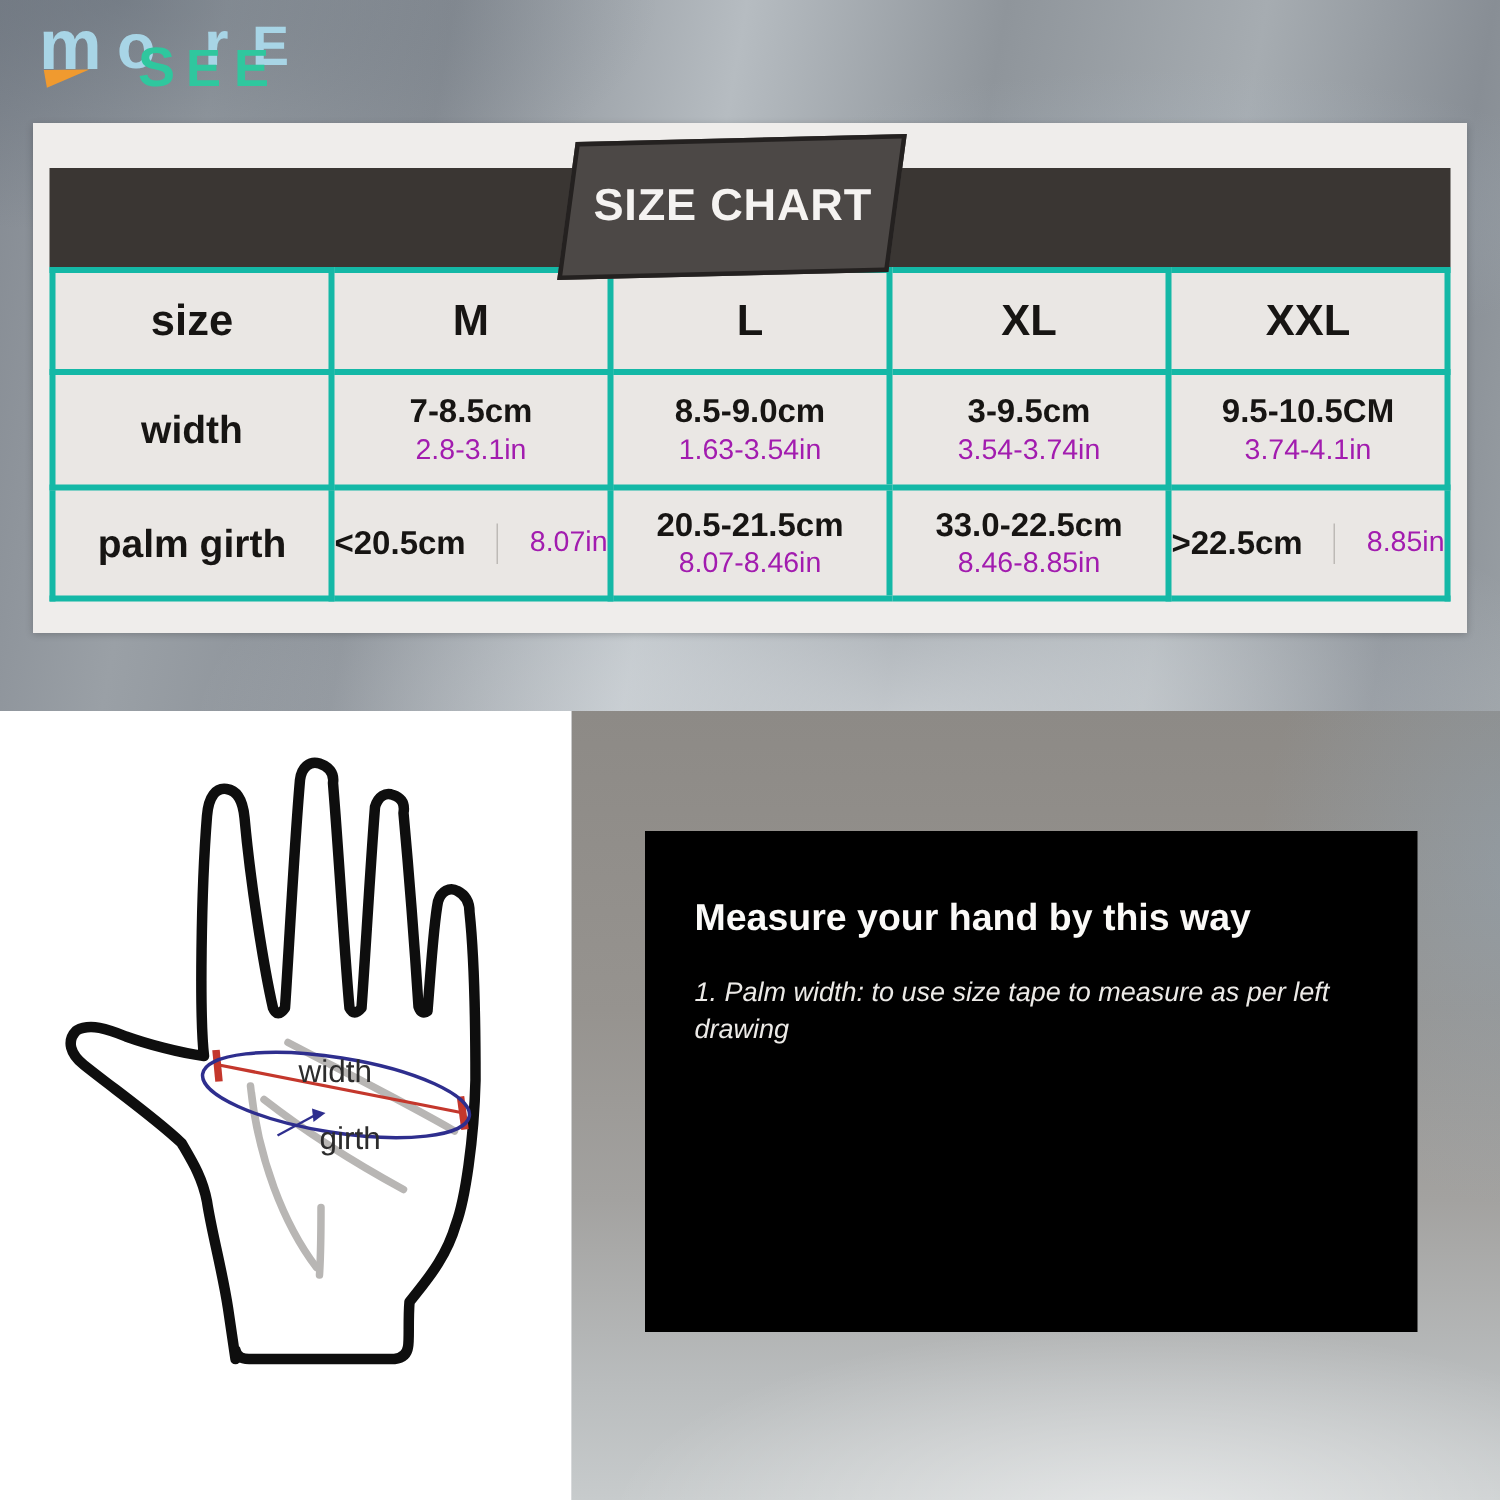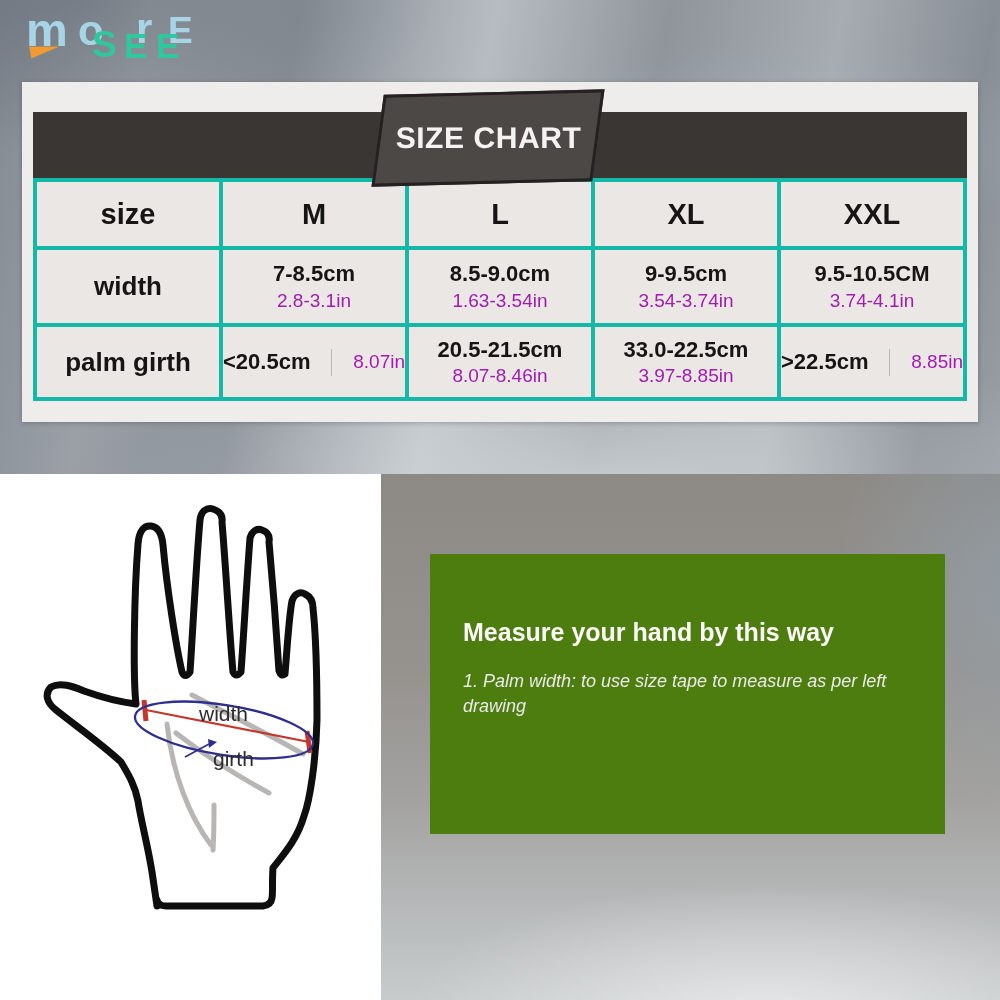--- a/index.html
+++ b/index.html
@@ -72,22 +72,22 @@
   .size-table th{font-size:29px;font-weight:bold;}
   .row-label{font-size:26px;font-weight:bold;}
   .col-l{border-left:3px solid #191715 !important;border-right:3px solid #191715 !important;}
   .cm{font-size:22px;font-weight:bold;line-height:1.3;}
   .in{font-size:19px;font-weight:normal;color:#a21caf;line-height:1.25;}
   .cell-inline{display:flex;align-items:center;justify-content:center;gap:21px;}
   .vdiv{width:1px;height:27px;background:#bdbab6;}
 
   
   .inst-box{
-    position:absolute;left:430px;top:554px;width:515px;height:280px;
-    background:#4d7c0f;box-sizing:border-box;padding:64px 18px 0 33px;z-index:3;
+    position:absolute;left:430px;top:554px;width:515px;height:334px;
+    background:#000000;box-sizing:border-box;padding:44px 18px 0 33px;z-index:3;
   }
   .inst-title{color:#fbfaf8;font-size:25px;font-weight:bold;margin:0 0 22px 0;}
   .inst-step{color:#eceae7;font-size:18px;line-height:1.38;white-space:pre-line;margin:0 0 15px 0;font-style:italic;}
   .inst-ps{color:#e6e4e1;font-size:17px;line-height:1.35;white-space:pre-line;margin:19px 0 0 0;}
 </style>
 </head>
 <body>
 
 <div>
 
@@ -176,21 +176,21 @@
         <td class="row-label">width</td>
         <td>
           <div class="cm">7-8.5cm</div>
           <div class="in">2.8-3.1in</div>
         </td>
         <td class="col-l">
           <div class="cm">8.5-9.0cm</div>
           <div class="in">1.63-3.54in</div>
         </td>
         <td>
-          <div class="cm">9-9.5cm</div>
+          <div class="cm">3-9.5cm</div>
           <div class="in">3.54-3.74in</div>
         </td>
         <td>
           <div class="cm">9.5-10.5CM</div>
           <div class="in">3.74-4.1in</div>
         </td>
       </tr>
       <tr class="r-girth">
         <td class="row-label">palm girth</td>
         <td>
@@ -199,21 +199,21 @@
             <span class="vdiv"></span>
             <span class="in">8.07in</span>
           </div>
         </td>
         <td class="col-l">
           <div class="cm">20.5-21.5cm</div>
           <div class="in">8.07-8.46in</div>
         </td>
         <td>
           <div class="cm">33.0-22.5cm</div>
-          <div class="in">3.97-8.85in</div>
+          <div class="in">8.46-8.85in</div>
         </td>
         <td>
           <div class="cell-inline">
             <span class="cm">&gt;22.5cm</span>
             <span class="vdiv"></span>
             <span class="in">8.85in</span>
           </div>
         </td>
       </tr>
     </tbody>

